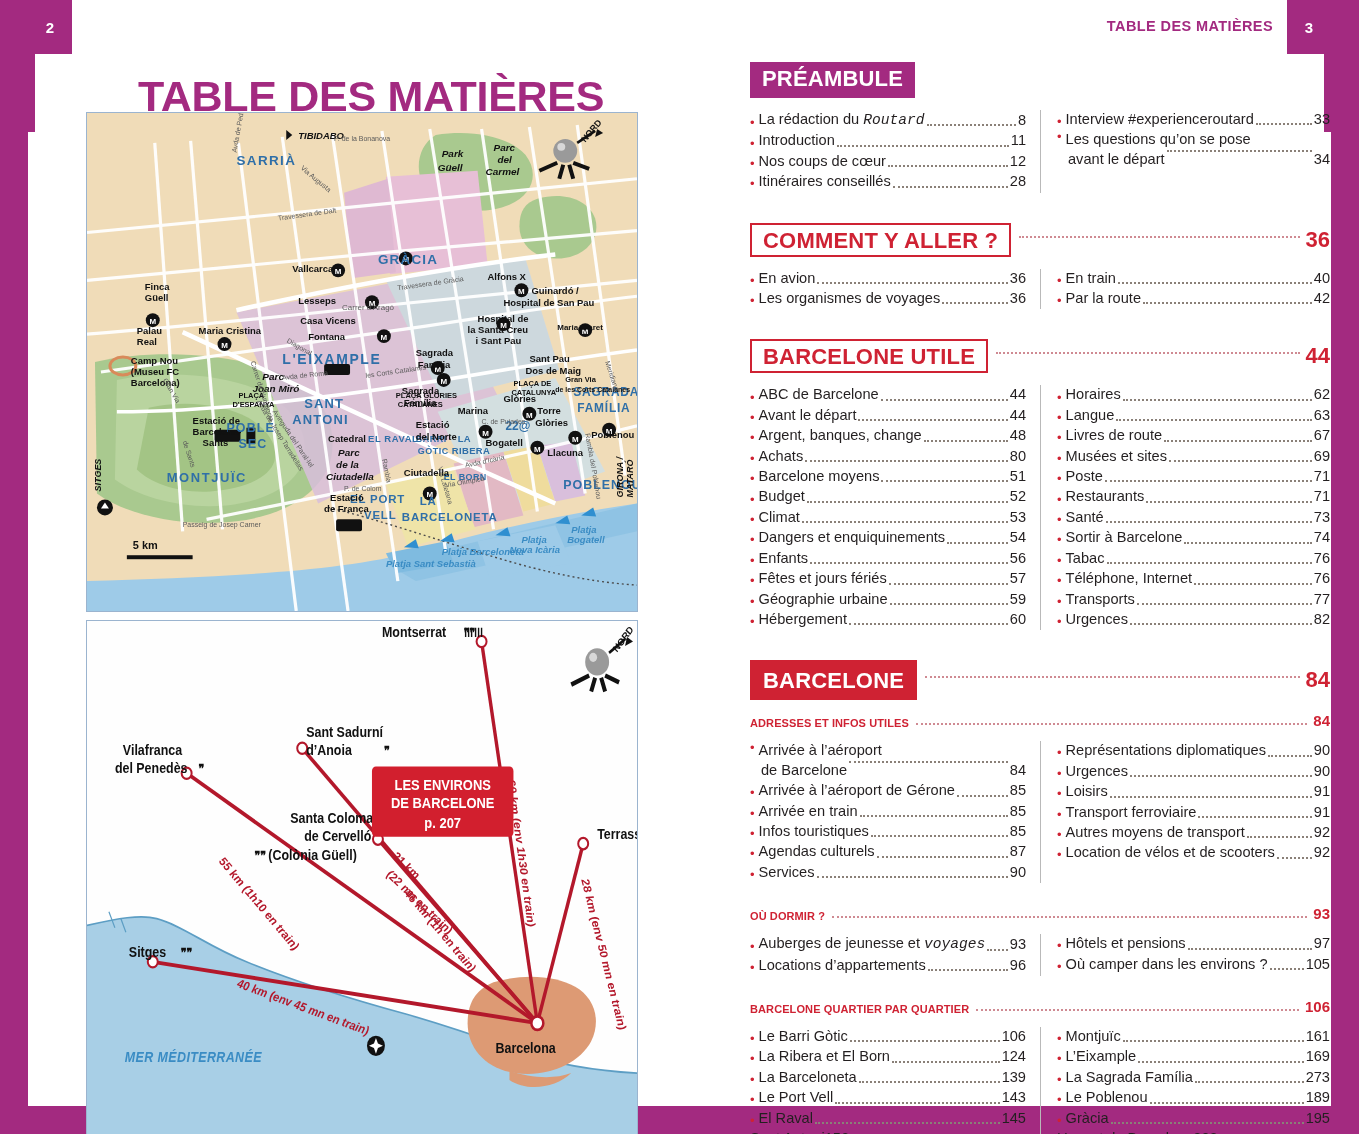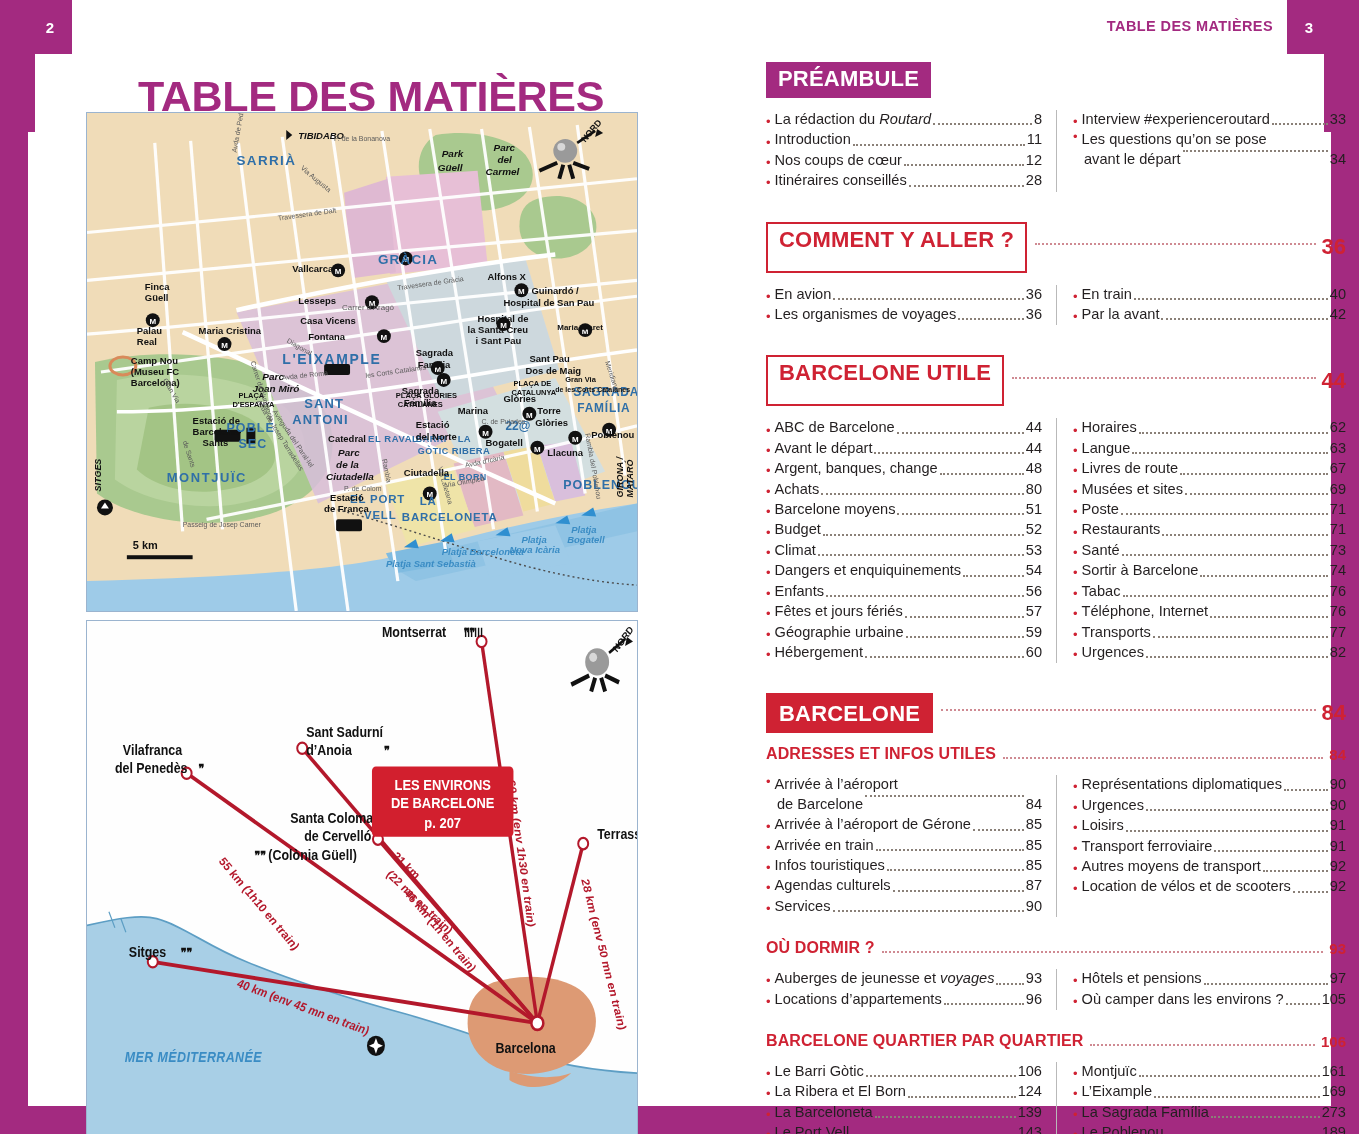--- a/index.html
+++ b/index.html
@@ -62,62 +62,62 @@
     border: 1px solid #9bb4cf;
     overflow: hidden;
   }
   #city-map { left: 30px; top: 112px; width: 552px; height: 500px; background:#f0dfc0; }
   #region-map { left: 30px; top: 620px; width: 552px; height: 520px; background:#ffffff; }
 
   .map-svg { display:block; width:100%; height:100%; }
 
   
   .right-page {
-    position: absolute; left: 700px; top: 0; width: 631px; height: 1126px;
+    position: absolute; left: 684px; top: 0; width: 631px; height: 1126px;
   }
   .toc-root { position: absolute; left: 38px; top: 62px; width: 580px; }
 
   
   .band-row {
     display: flex; align-items: center; width: 100%;
   }
   .band {
     display: inline-block;
     font-weight: bold;
     letter-spacing: .2px;
     white-space: nowrap;
   }
   .band.purple-solid {
     background: #a32a80; color: #fff;
     font-size: 22px; padding: 4px 12px 6px 12px;
   }
   .band.red-outline {
     background: #fff; color: #cf2233;
     border: 2px solid #cf2233;
-    font-size: 22px; padding: 3px 11px 18px 11px;
+    font-size: 22px; padding: 3px 11px 1px 11px;
   }
   .band.red-solid {
     background: #cf2233; color: #fff;
     font-size: 22px; padding: 8px 13px 6px 13px;
   }
   .leader {
     flex: 1 1 auto;
     border-bottom: 2px dotted #cf8a92;
     margin: 0 6px 6px 8px;
     height: 1px;
   }
   .band-page {
     color: #cf2233; font-weight: bold; font-size: 22px;
     white-space: nowrap;
   }
 
   
   .subhead-row { display:flex; align-items:flex-end; width:100%; }
   .subhead {
-    color: #cf2233; font-weight: bold; font-size: 16px;
+    color: #cf2233; font-weight: bold; font-size: 11px;
     letter-spacing: .1px; white-space: nowrap;
   }
   .subhead-leader {
     flex:1 1 auto; border-bottom: 2px dotted #cf8a92;
     margin: 0 6px 4px 7px; height:1px;
   }
   .subhead-page { color:#cf2233; font-weight:bold; font-size:15px; }
 
   
   .cols {
@@ -137,21 +137,21 @@
     font-size: 14.6px; color: #231f20;
     line-height: 1.33;
     margin-bottom: 1px;
   }
   .bullet {
     color: #cf2233; font-size: 13px;
     margin-right: 4px; line-height: 1.1;
     flex: 0 0 auto;
   }
   .etext { flex: 0 1 auto; white-space: nowrap; }
-  .etext em { font-style: italic; }
+  .etext em { font-style: italic; font-family: Liberation Mono, monospace; }
   .edots {
     flex: 1 1 auto;
     border-bottom: 2px dotted #8a8078;
     margin: 0 2px 4px 2px; height: 1px; min-width: 4px;
   }
   .epage { flex: 0 0 auto; white-space: nowrap; }
   
   .entry.wrap { display:block; }
   .entry.wrap .l1 { display:flex; }
   .entry.wrap .l2 { display:flex; padding-left: 11px; }
@@ -624,21 +624,21 @@
             </div>
             <div class="col right">
               <div class="entry">
                 <span class="bullet">•</span>
                 <span class="etext">En train</span>
                 <span class="edots"></span>
                 <span class="epage">40</span>
               </div>
               <div class="entry">
                 <span class="bullet">•</span>
-                <span class="etext">Par la avant</span>
+                <span class="etext">Par la route</span>
                 <span class="edots"></span>
                 <span class="epage">42</span>
               </div>
             </div>
           </div>
           <div class="gap-lg"></div>
           <div class="band-row">
             <span class="band red-outline">BARCELONE UTILE</span>
             <span class="leader"></span>
             <span class="band-page">44</span>

